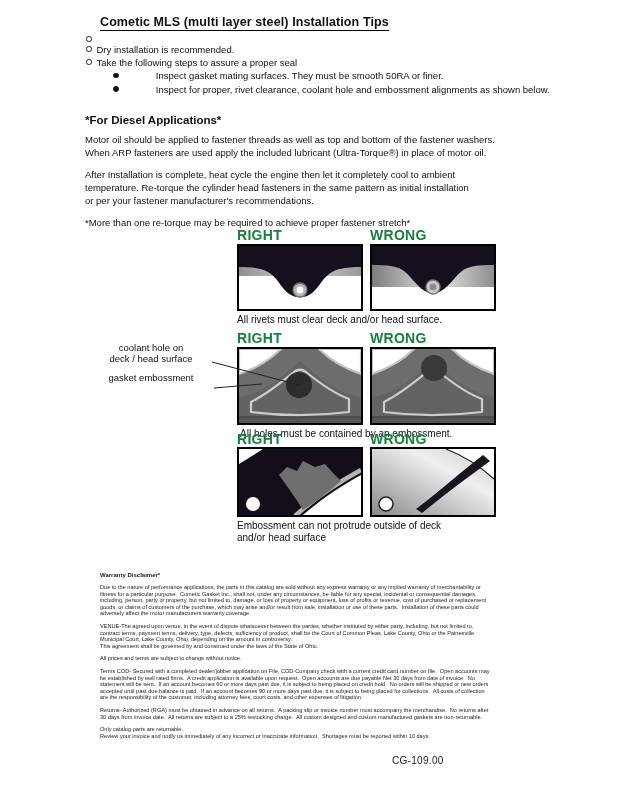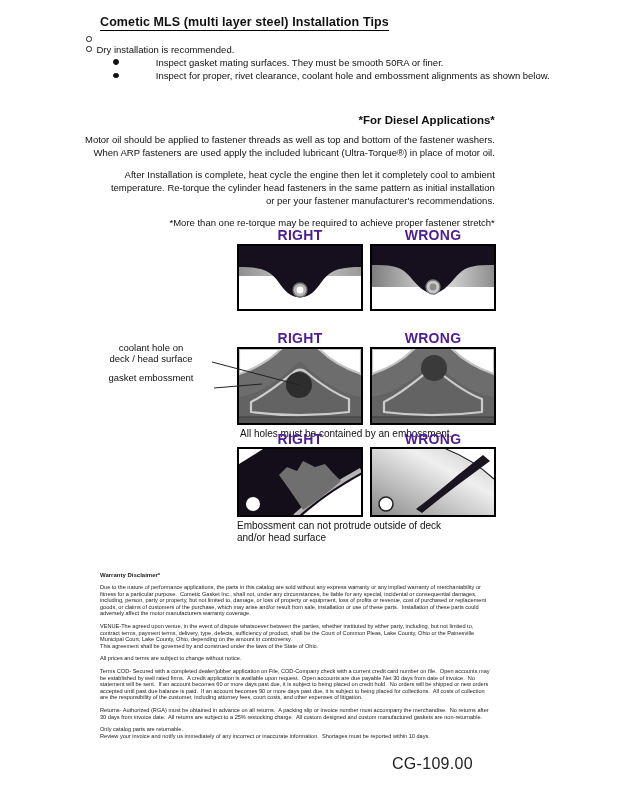--- a/index.html
+++ b/index.html
@@ -13,50 +13,54 @@
     border-bottom:1.5px solid #000;padding-bottom:1px;letter-spacing:.1px;
   }
   .bullets{position:absolute;left:86px;top:37px;font-size:9.5px;line-height:13.4px;}
   .b-row{display:flex;align-items:baseline;}
   .b-row .mark{
     display:inline-block;width:3.5px;height:3.5px;border:1px solid #222;border-radius:50%;
     margin-right:5px;flex:none;position:relative;top:-1px;
   }
   .b-row.sub{margin-left:27px;gap:32px;}
   .b-row.sub .mark{background:#111;border-color:#111;width:3.8px;height:3.8px;}
-  .diesel{position:absolute;left:85px;top:114px;font-size:9.5px;line-height:13px;text-align:right;}
+  .diesel{position:absolute;left:85px;top:114px;font-size:9.5px;line-height:13px;}
   .diesel h2{font-size:11.5px;font-weight:bold;margin:0 0 6px 0;}
   .diesel p{margin:0 0 9px 0;}
   .dg-head{
-    position:absolute;width:126px;text-align:center;font-size:14px;font-weight:600;
-    letter-spacing:.3px;color:#4c1d95;
+    position:absolute;width:126px;text-align:left;font-size:14px;font-weight:600;
+    letter-spacing:.3px;color:#15803d;
   }
   .panel{position:absolute;width:126px;display:block;}
   .caption{position:absolute;font-size:10px;line-height:11.5px;color:#111;font-weight:500;}
   .anno{position:absolute;left:90px;width:122px;text-align:center;font-size:9.5px;line-height:11px;color:#111;}
   .leader{position:absolute;left:205px;top:338px;pointer-events:none;}
   .warranty{position:absolute;left:100px;top:572px;width:460px;color:#1c1c1c;}
   .warranty h3{font-size:6px;font-weight:bold;margin:0 0 6px 0;}
   .warranty p{font-size:5.6px;line-height:6.6px;margin:0 0 6px 0;font-weight:500;}
-  .footer-code{position:absolute;left:392px;top:755px;font-size:16px;color:#222;letter-spacing:.3px;}
+  .footer-code{position:absolute;left:392px;top:755px;font-size:10px;color:#222;letter-spacing:.3px;}
 </style>
 </head>
 <body>
 
 <div class="sheet">
 
   <div class="page-title">Cometic MLS (multi layer steel) Installation Tips</div>
 
   <div class="bullets">
     <div class="b-row">
       <span class="mark"></span>
     </div>
     <div class="b-row">
       <span class="mark"></span>
       <span>Dry installation is recommended.</span>
+    </div>
+    <div class="b-row">
+      <span class="mark"></span>
+      <span>Take the following steps to assure a proper seal</span>
     </div>
     <div class="b-row sub">
       <span class="mark"></span>
       <span>Inspect gasket mating surfaces.  They must be smooth 50RA or finer.</span>
     </div>
     <div class="b-row sub">
       <span class="mark"></span>
       <span>Inspect for proper, rivet clearance, coolant hole and embossment alignments as shown below.</span>
     </div>
   </div>
@@ -99,20 +103,21 @@
       </linearGradient>
     </defs>
     <rect x="0" y="0" width="126" height="67" fill="#fff"></rect>
     <rect x="2" y="21" width="122" height="22" fill="url(#gB)"></rect>
     <path d="M2,2 H124 V21 C106,21 99,22 92,27 C84,33 80,42 71,47 C66,50 60,50 55,47 C46,42 42,33 34,27 C27,22 20,21 2,21 Z" fill="#160f1d"></path>
     <circle cx="63" cy="43" r="7" fill="#c9c9c9" stroke="#777" stroke-width="1.3"></circle>
     <circle cx="63" cy="43" r="3.4" fill="#8c8c8c"></circle>
     <rect x="1" y="1" width="124" height="65" fill="none" stroke="#000" stroke-width="2"></rect>
   </svg>
 
+  <div class="caption" style="left:237px;top:314px;">All rivets must clear deck and/or head surface.</div>
 
   <div class="dg-head" style="left:237px;top:330px;">RIGHT</div>
   <div class="dg-head" style="left:370px;top:330px;">WRONG</div>
 
   <div class="anno pre" style="top:342px;">coolant hole on
 deck / head surface</div>
   <div class="anno" style="top:372px;">gasket embossment</div>
 
   <svg class="panel" style="left:237px;top:347px;" viewBox="0 0 126 78" width="126" height="78">
     <rect x="0" y="0" width="126" height="78" fill="#6d6d6d"></rect>

